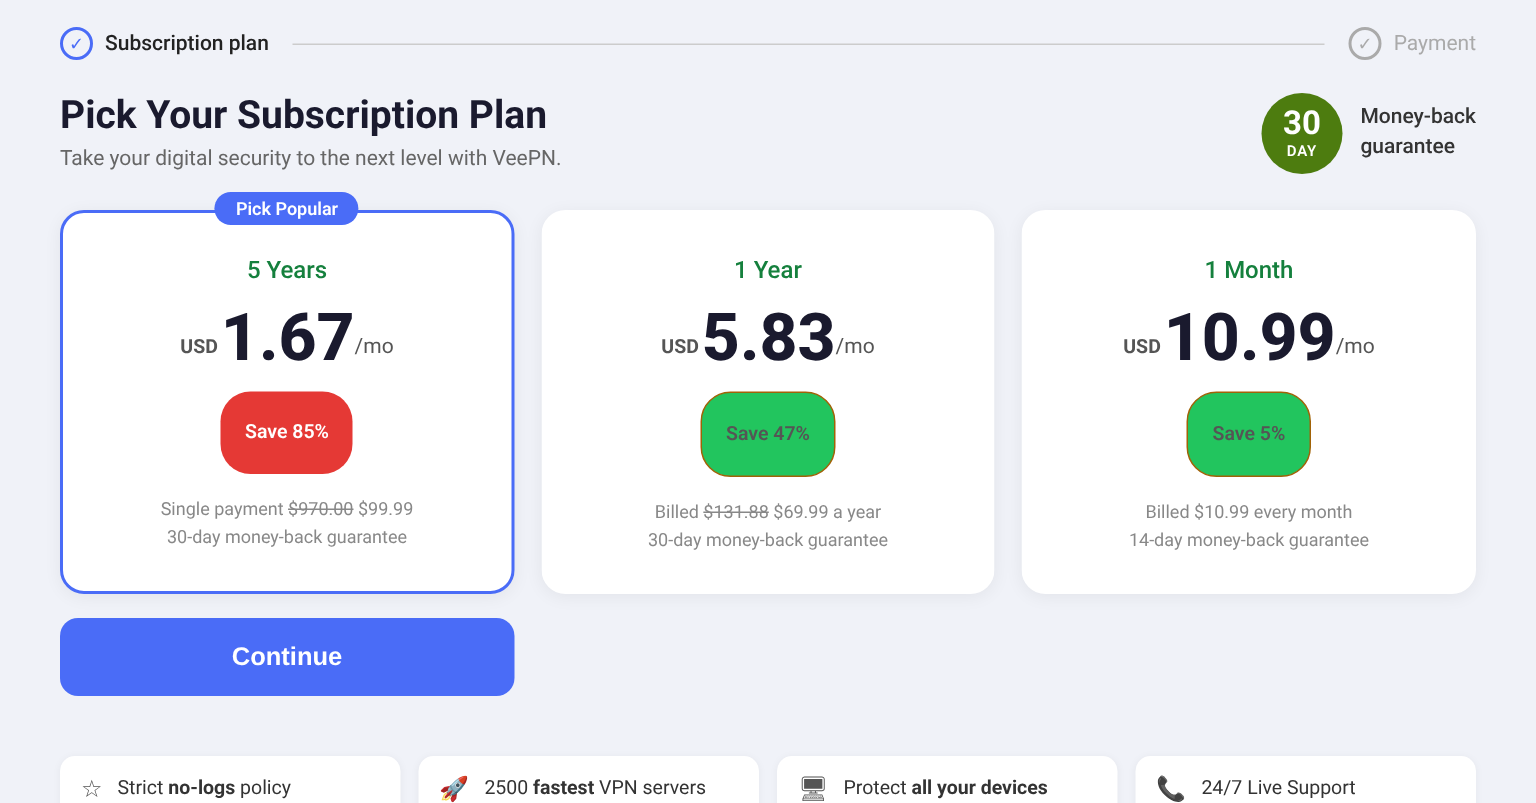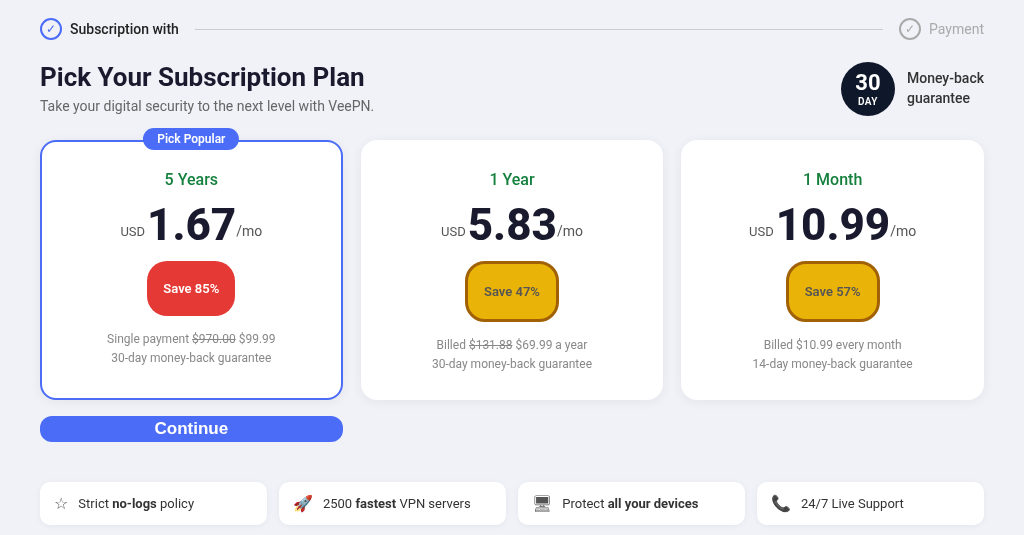--- a/index.html
+++ b/index.html
@@ -76,21 +76,21 @@
     }
     .money-back {
       display: flex;
       align-items: center;
       gap: 12px;
     }
     .money-back-badge {
       width: 54px;
       height: 54px;
       border-radius: 50%;
-      background: #0f172a;
+      background: #4d7c0f;
       display: flex;
       flex-direction: column;
       align-items: center;
       justify-content: center;
       color: white;
       font-weight: 700;
       line-height: 1.1;
     }
     .money-back-badge .days { font-size: 22px; }
     .money-back-badge .day-text { font-size: 10px; font-weight: 600; letter-spacing: 0.5px; }
@@ -142,21 +142,21 @@
     .plan-price-row {
       display: flex;
       align-items: flex-end;
       justify-content: center;
       gap: 0;
       margin-bottom: 14px;
     }
     .plan-price-currency {
       font-size: 13px;
       color: #555;
-      font-weight: 400;
+      font-weight: 700;
       margin-bottom: 8px;
       margin-right: 2px;
     }
     .plan-price-amount {
       font-size: 44px;
       font-weight: 800;
       color: #1a1a2e;
       line-height: 1;
     }
     .plan-price-period {
@@ -170,41 +170,41 @@
       border-radius: 20px;
       font-size: 13px;
       font-weight: 600;
       margin-bottom: 14px;
     }
     .save-badge.highlight {
       background: #e53935;
       color: white;
     }
     .save-badge.muted {
-      background: #eab308;
-      color: #555;
-      border: 3px solid #a16207;
+      background: #22c55e;
+      color: #555;
+      border: 1px solid #a16207;
     }
     .plan-details {
       font-size: 12px;
       color: #888;
       line-height: 1.6;
     }
     .plan-details .strikethrough {
       text-decoration: line-through;
     }
 
     
     .continue-btn {
       width: 100%;
       background: #4a6cf7;
       color: white;
       border: none;
       border-radius: 12px;
-      padding: 3px;
+      padding: 16px;
       font-size: 17px;
       font-weight: 600;
       cursor: pointer;
       margin-bottom: 20px;
     }
 
     
     .features-bar {
       display: grid;
       grid-template-columns: 1fr 1fr 1fr 1fr;
@@ -229,21 +229,21 @@
     .feature-text b { font-weight: 700; text-align: right; }
   </style>
 </head>
 <body>
 
 <div class="page-wrapper">
 
   <div class="progress-bar">
     <div class="progress-step active">
       <div class="circle">✓</div>
-      <span class="step-label">Subscription with</span>
+      <span class="step-label">Subscription plan</span>
     </div>
     <div class="progress-line"></div>
     <div class="progress-step inactive">
       <div class="circle">✓</div>
       <span class="step-label">Payment</span>
     </div>
   </div>
 
   <div class="header-row">
     <div class="header-left">
@@ -290,21 +290,21 @@
       </div>
     </div>
 
     <div class="plan-card">
       <div class="plan-duration">1 Month</div>
       <div class="plan-price-row">
         <span class="plan-price-currency">USD</span>
         <span class="plan-price-amount">10.99</span>
         <span class="plan-price-period">/mo</span>
       </div>
-      <div class="save-badge muted">Save 57%</div>
+      <div class="save-badge muted">Save 5%</div>
       <div class="plan-details">
         Billed $10.99 every month<br>
         14-day money-back guarantee
       </div>
     </div>
 
   </div>
 
   <div style="display:grid;grid-template-columns:1fr 1fr 1fr;gap:18px;margin-bottom:20px;">
     <button class="continue-btn">Continue</button>

